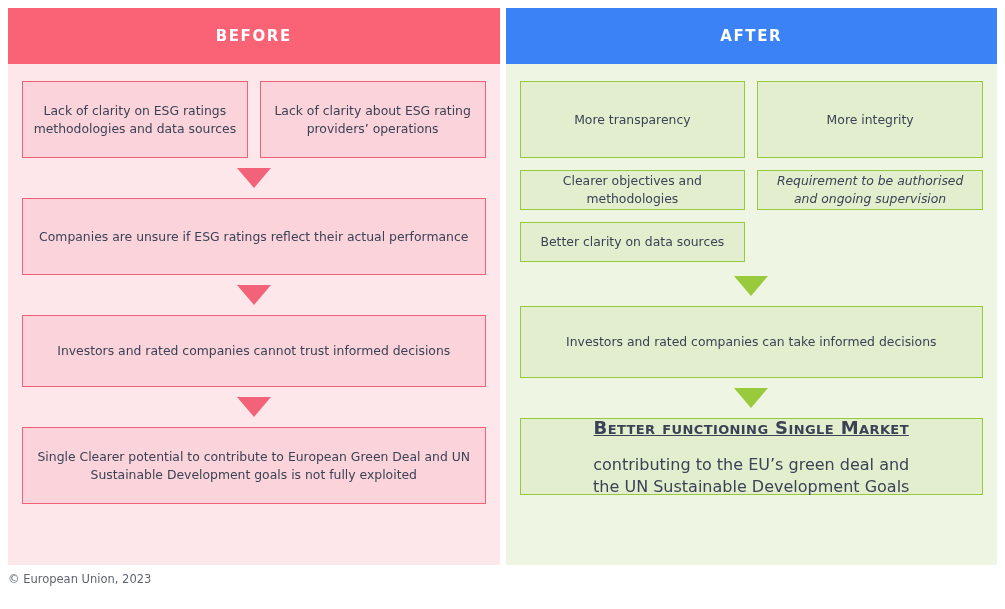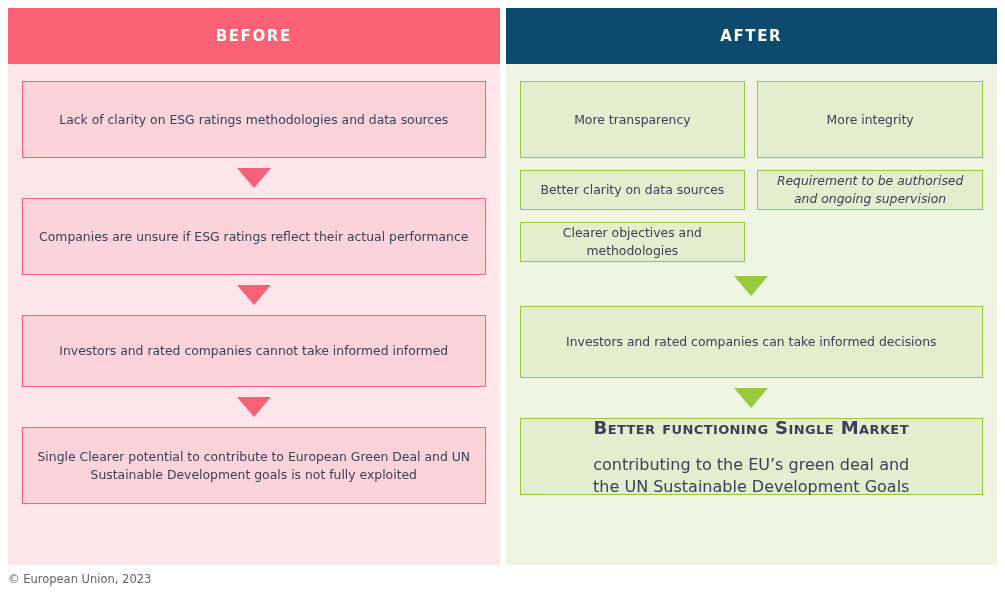--- a/index.html
+++ b/index.html
@@ -46,21 +46,21 @@
     height: 56px;
     display: flex;
     align-items: center;
     justify-content: center;
     color: #ffffff;
     font-weight: bold;
     font-size: 15px;
     letter-spacing: 1.6px;
   }
   .panel-before .panel-header { background: #fa6376; }
-  .panel-after  .panel-header { background: #0c4a6e; }
+  .panel-after  .panel-header { background: #3b82f6; }
 
   
   .panel-body {
     width: 100%;
     flex: 1 1 auto;
     padding: 17px 14px 0 14px;
     display: flex;
     flex-direction: column;
     align-items: center;
   }
@@ -132,20 +132,21 @@
     flex-direction: column;
     line-height: 1.4;
   }
   .final-title {
     font-size: 18px;
     font-weight: bold;
     font-variant: small-caps;
     letter-spacing: 0.4px;
     margin-bottom: 14px;
     color: #3b4256;
+    text-decoration: underline;
   }
   .final-sub {
     font-size: 16px;
     line-height: 1.4;
   }
 
   
   .footer {
     position: absolute;
     left: 8px;
@@ -162,36 +163,37 @@
   <div class="panels">
 
     <div class="panel panel-before">
 
       <div class="panel-header">BEFORE</div>
 
       <div class="panel-body">
 
         <div class="row">
           <div class="box box-half h-tall">Lack of clarity on ESG ratings methodologies and data sources</div>
+          <div class="box box-half h-tall">Lack of clarity about ESG rating providers’ operations</div>
         </div>
 
         <div class="gap-10"></div>
         <div class="arrow"></div>
         <div class="gap-10"></div>
 
         <div class="row">
           <div class="box box-half h-tall">Companies are unsure if ESG ratings reflect their actual performance</div>
         </div>
 
         <div class="gap-10"></div>
         <div class="arrow"></div>
         <div class="gap-10"></div>
 
         <div class="row">
-          <div class="box box-full h-band">Investors and rated companies cannot take informed informed</div>
+          <div class="box box-full h-band">Investors and rated companies cannot trust informed decisions</div>
         </div>
 
         <div class="gap-10"></div>
         <div class="arrow"></div>
         <div class="gap-10"></div>
 
         <div class="row">
           <div class="box box-full h-final">Single Clearer potential to contribute to European Green Deal and UN Sustainable Development goals is not fully exploited</div>
         </div>
 
@@ -206,22 +208,22 @@
 
         <div class="row">
           <div class="box box-half h-tall">More transparency</div>
           <div class="box box-half h-tall">More integrity</div>
         </div>
 
         <div class="gap-12"></div>
 
         <div class="row row-small">
           <div class="stack">
+            <div class="box h-mid">Clearer objectives and methodologies</div>
             <div class="box h-mid">Better clarity on data sources</div>
-            <div class="box h-mid">Clearer objectives and methodologies</div>
           </div>
           <div class="stack-side">
             <div class="box h-mid">Requirement to be authorised and ongoing supervision</div>
           </div>
         </div>
 
         <div class="gap-14"></div>
         <div class="arrow"></div>
         <div class="gap-10"></div>
 

